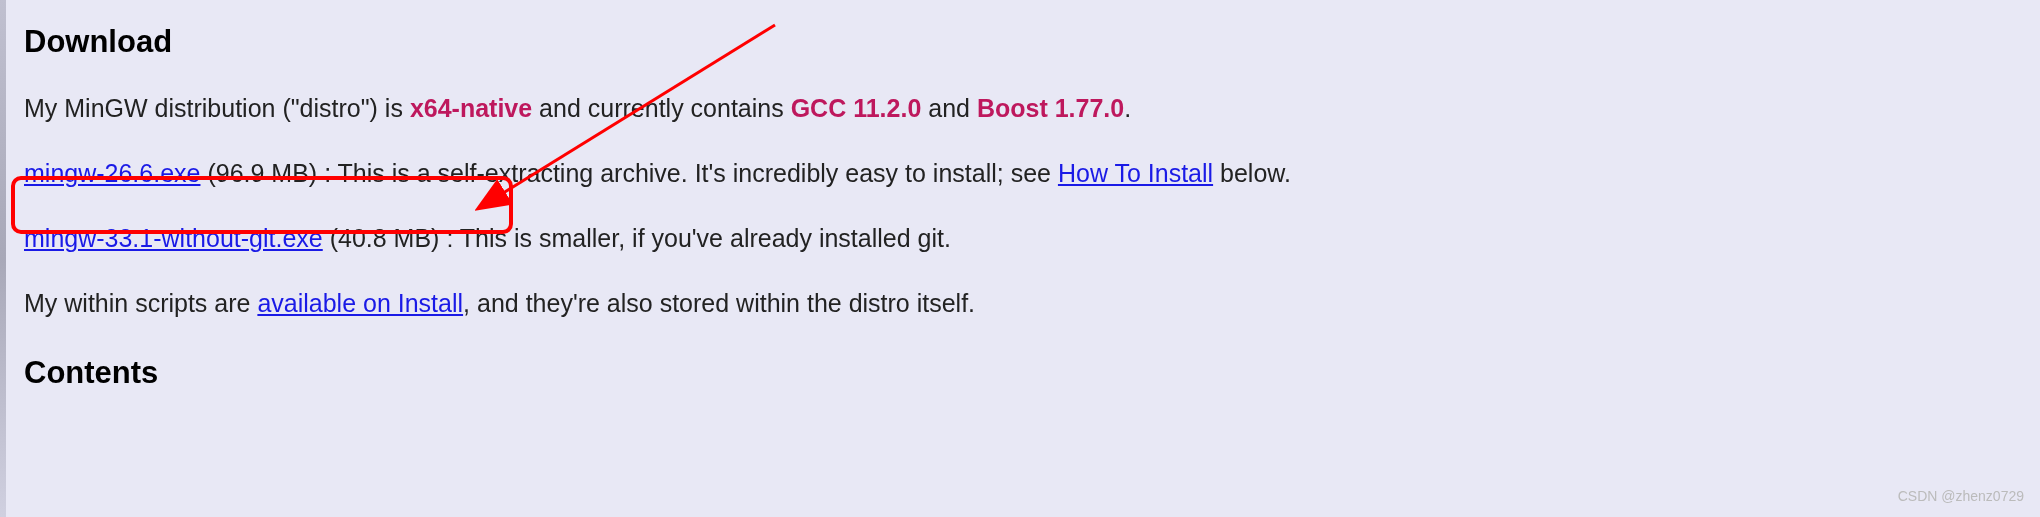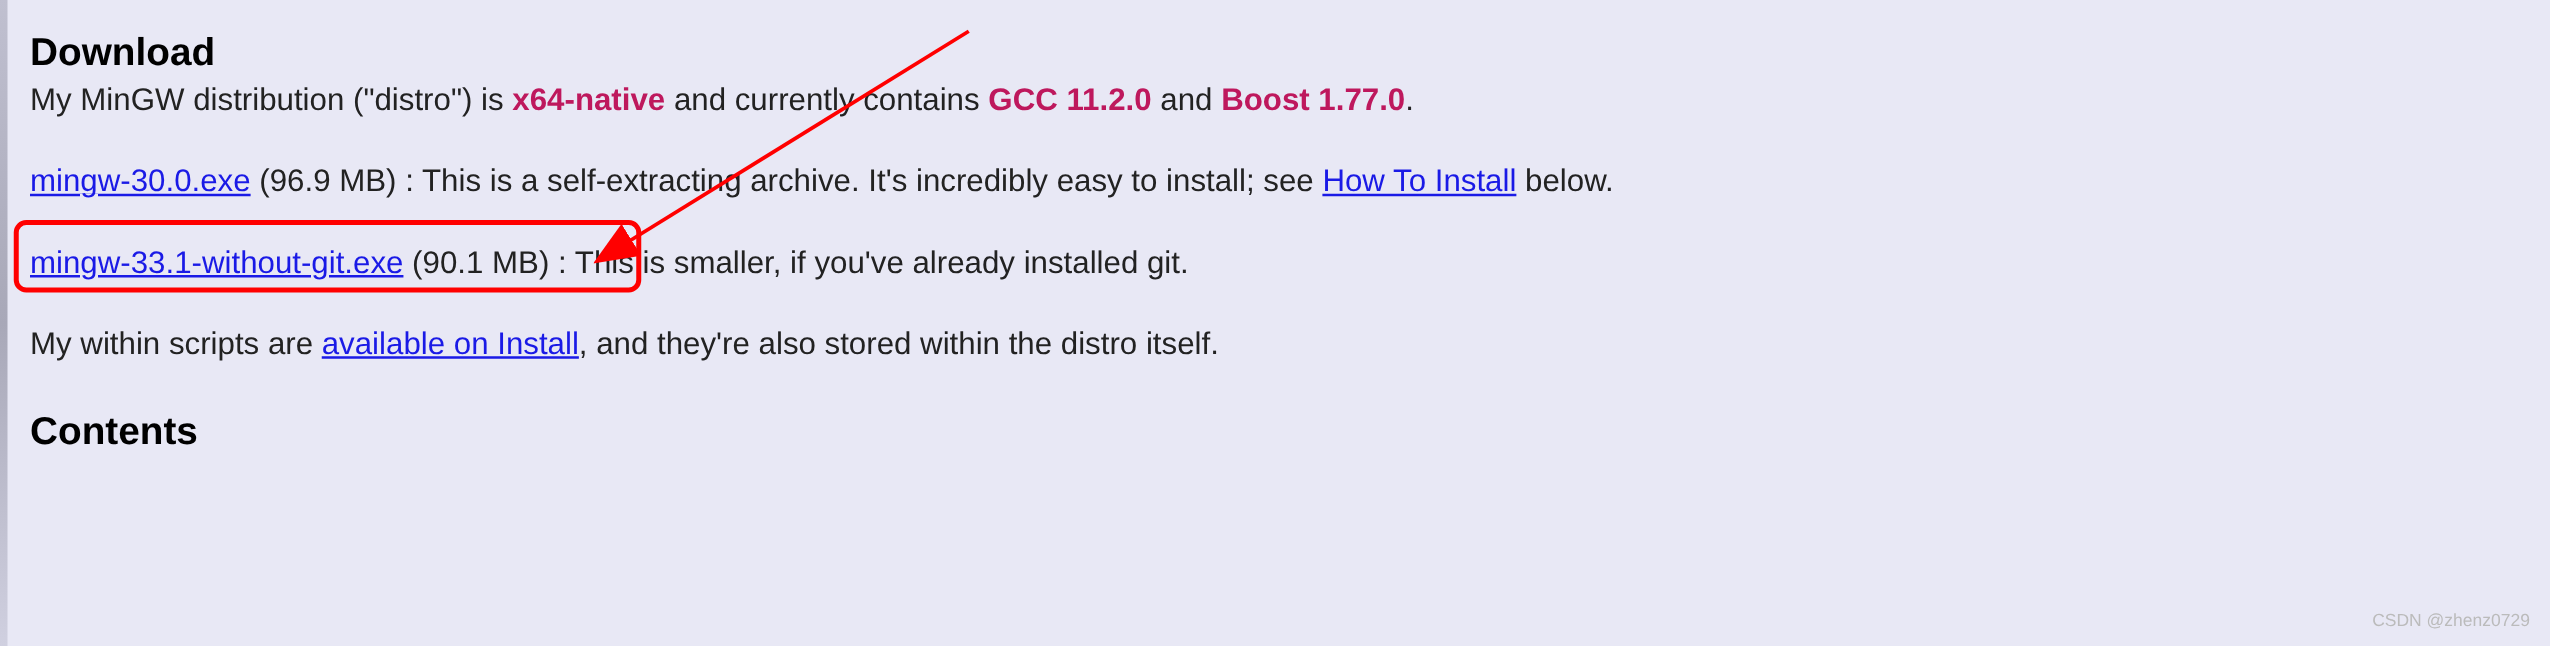--- a/index.html
+++ b/index.html
@@ -14,20 +14,21 @@
       padding: 20px 24px;
       font-size: 25px;
       line-height: 1.4;
       position: relative;
       width: 2040px;
       height: 517px;
     }
     h2 {
       font-size: 31px;
       font-weight: bold;
+      margin-bottom: 28px;
       color: #000;
     }
     h2.contents {
       margin-top: 24px;
       margin-bottom: 0;
     }
     p {
       margin-bottom: 30px;
       color: #222;
     }
@@ -79,25 +80,25 @@
 
 <div class="left-edge"></div>
 
 <h2>Download</h2>
 
 <p>
   <span>My MinGW distribution ("distro") is </span><strong>x64-native</strong><span> and currently contains </span><strong>GCC 11.2.0</strong><span> and </span><strong>Boost 1.77.0</strong><span>.</span>
 </p>
 
 <p>
-  <a href="#">mingw-30.0.exe</a><span> (96.9 MB) : </span><span>This is a self-extracting archive. It's incredibly easy to install; see </span><a href="#">How To Install</a><span> below.</span>
+  <a href="#">mingw-26.6.exe</a><span> (96.9 MB) : </span><span>This is a self-extracting archive. It's incredibly easy to install; see </span><a href="#">How To Install</a><span> below.</span>
 </p>
 
 <p>
-  <a href="#">mingw-33.1-without-git.exe</a><span> (90.1 MB) : </span><span>This is smaller, if you've already installed git.</span>
+  <a href="#">mingw-33.1-without-git.exe</a><span> (40.8 MB) : </span><span>This is smaller, if you've already installed git.</span>
 </p>
 
 <p>
   <span>My within scripts are </span><a href="#">available on Install</a><span>, and they're also stored within the distro itself.</span>
 </p>
 
 <h2 class="contents">Contents</h2>
 
 <div class="highlight-box"></div>
 

